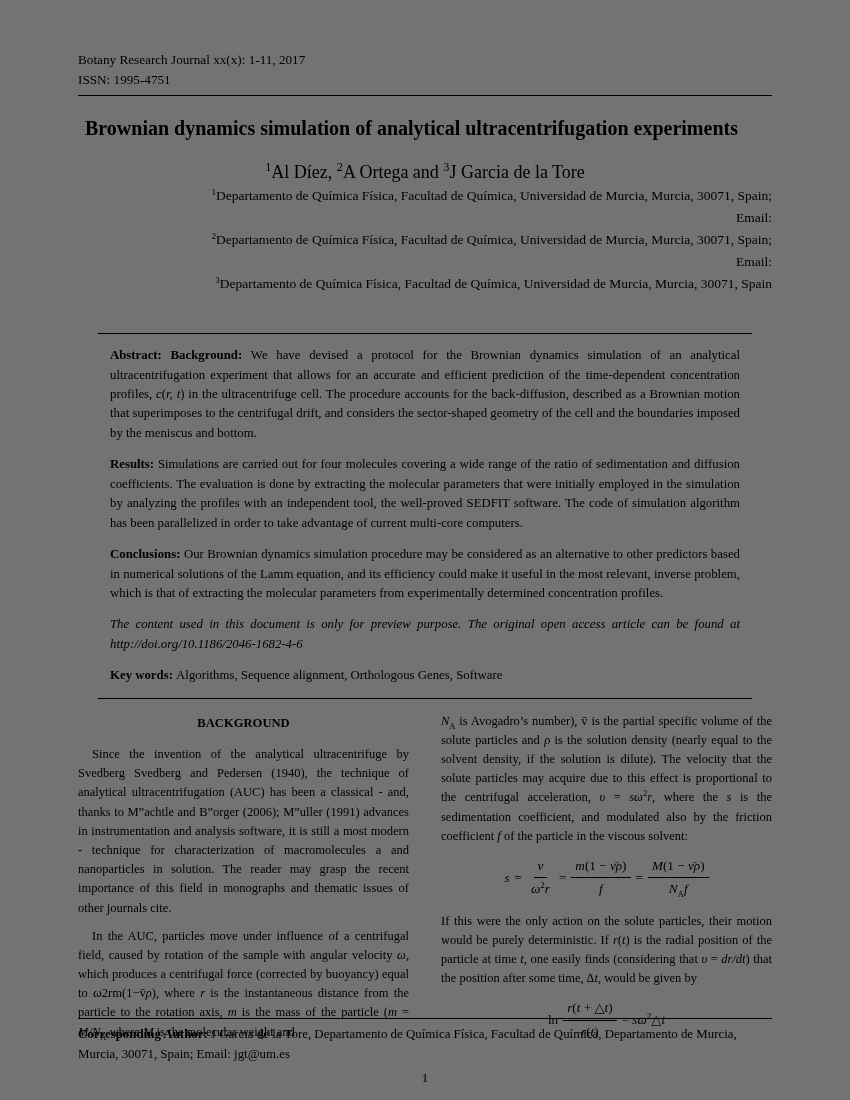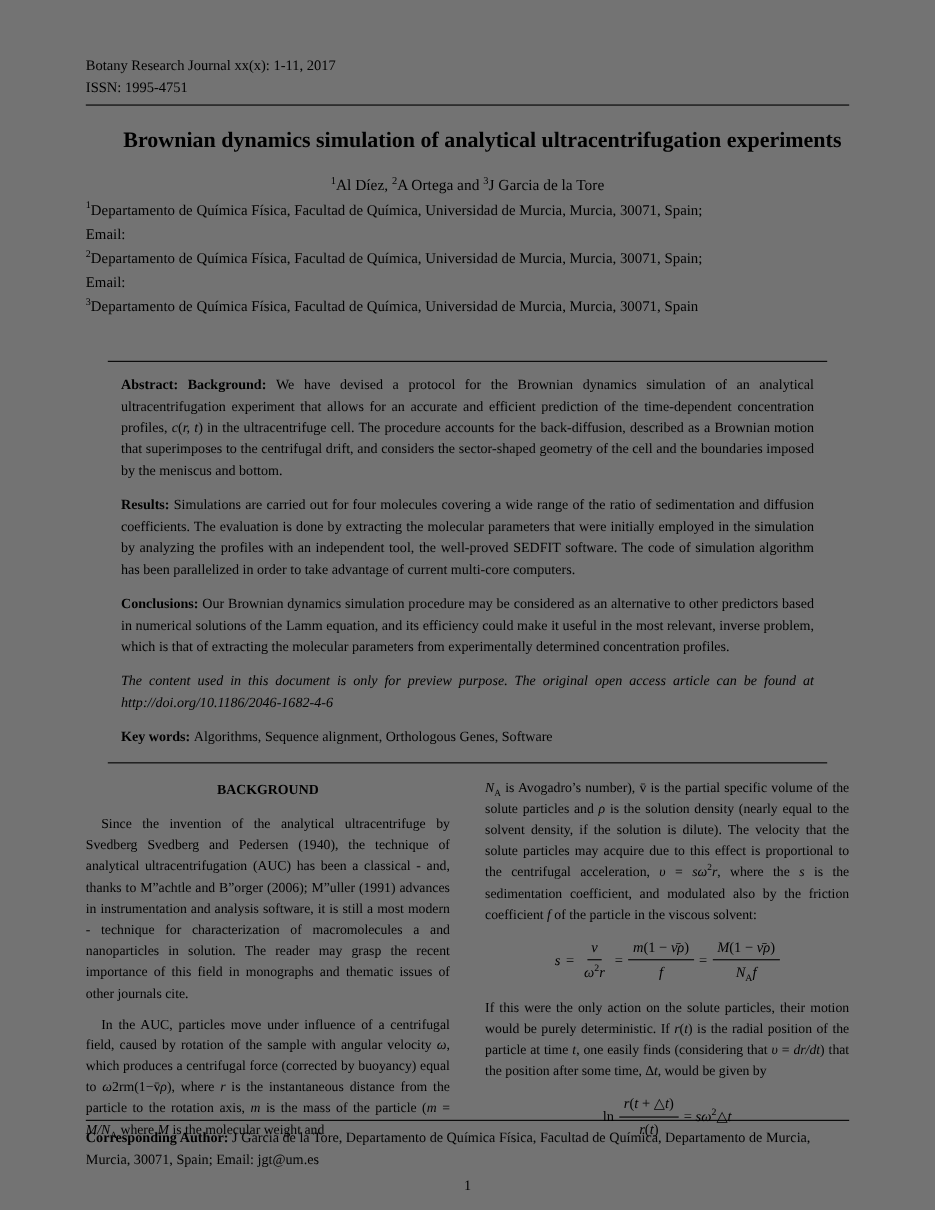--- a/index.html
+++ b/index.html
@@ -13,26 +13,26 @@
   .b{font-weight:700;}
   .i{font-style:italic;}
   .sup{vertical-align:super;font-size:0.68em;line-height:0;}
   .sub{vertical-align:sub;font-size:0.68em;line-height:0;}
   
   .jheader{font-size:13.2px;line-height:1.52;}
   .rule{border:none;border-top:1.6px solid #000;margin:0;}
   .header-rule{margin-top:5px;}
   
   .title{
-    font-size:20px;font-weight:700;text-align:right;
+    font-size:20px;font-weight:700;text-align:left;
     line-height:1.6;margin:16px auto 0;width:680px;
   }
   
-  .authors{text-align:center;font-size:14px;margin-top:18px;}
-  .affils{text-align:left;font-size:13.5px;line-height:22px;margin-top:2px;}
+  .authors{text-align:center;font-size:18px;margin-top:18px;}
+  .affils{text-align:right;font-size:13.5px;line-height:22px;margin-top:2px;}
   .affil-email:empty{display:none;}
   
   .abstract-wrap{margin:0 20px;}
   .abstract-rule-top{margin-top:38px;}
   .abstract{font-size:12.8px;line-height:1.52;text-align:justify;margin-top:12px;}
   .abstract p{margin:12px;}
   .keywords{margin-top:9px !important;}
   .abstract-rule-bottom{margin-top:10px;}
   
   .columns{display:flex;gap:32px;margin-top:13px;}

